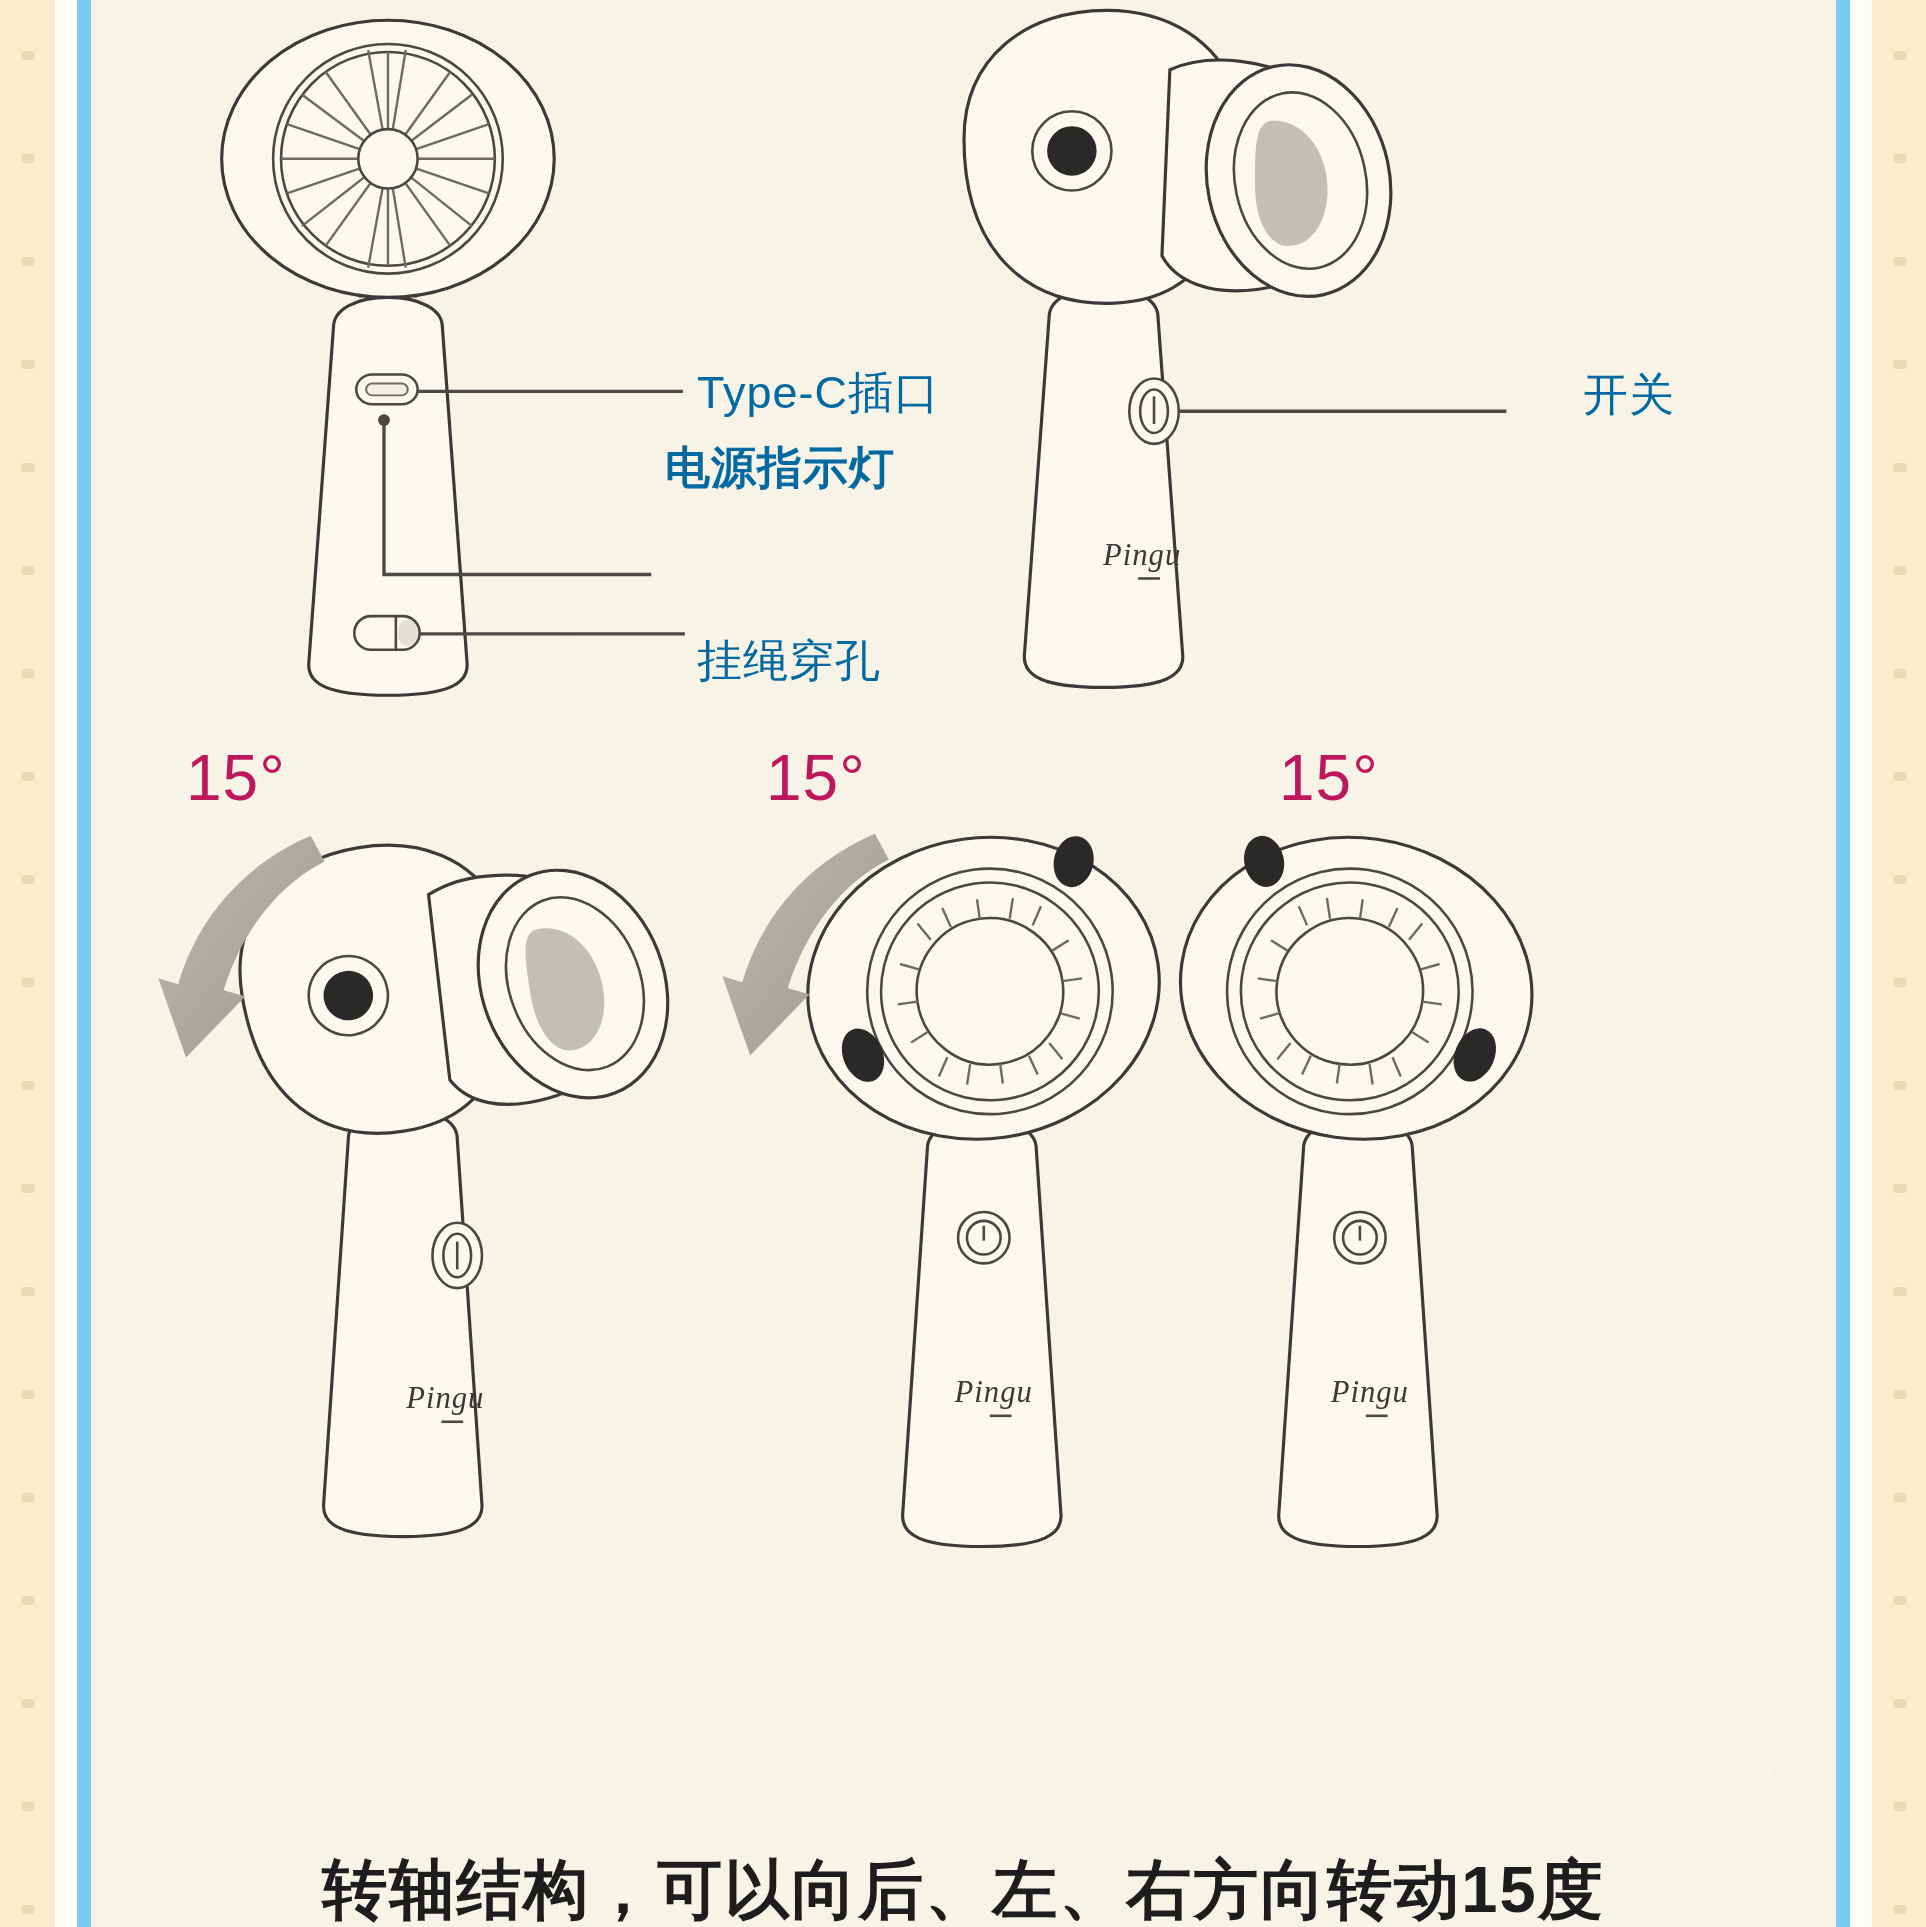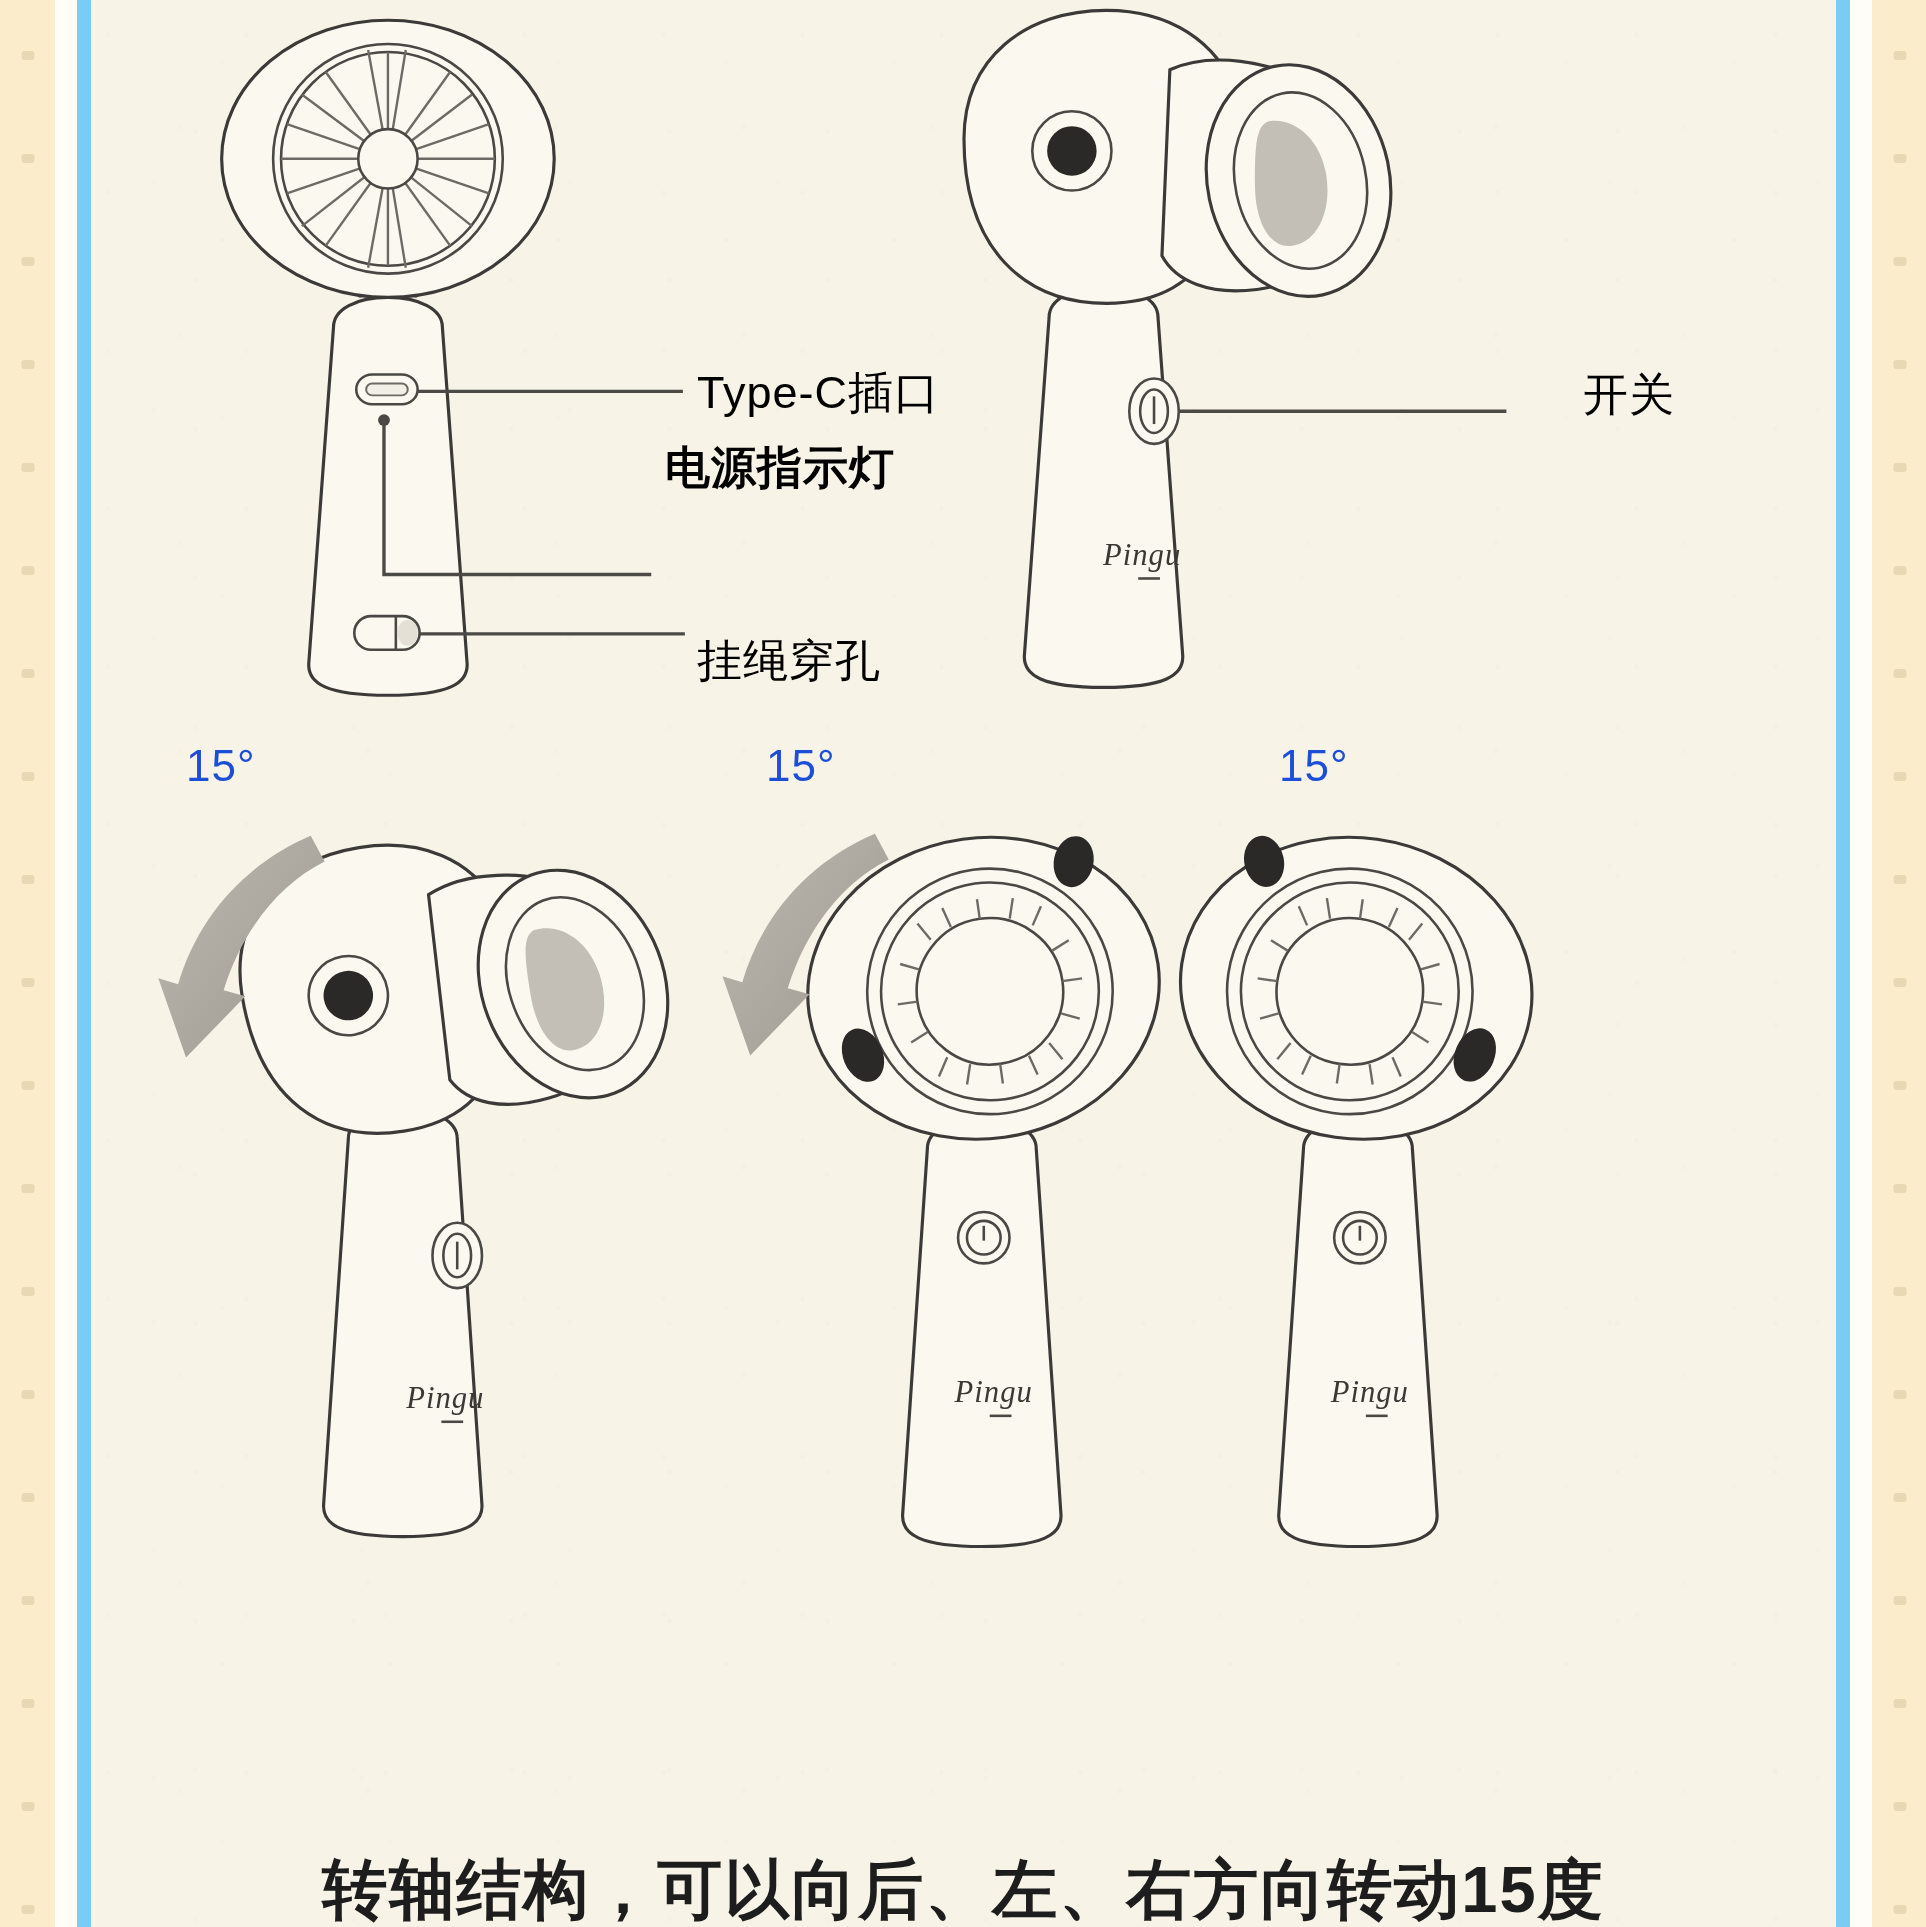--- a/index.html
+++ b/index.html
@@ -36,31 +36,31 @@
       radial-gradient(circle at 12% 22%, rgba(0,0,0,.012) 0 2px, transparent 3px),
       radial-gradient(circle at 47% 61%, rgba(0,0,0,.012) 0 2px, transparent 3px),
       radial-gradient(circle at 78% 35%, rgba(0,0,0,.012) 0 2px, transparent 3px),
       radial-gradient(circle at 30% 80%, rgba(0,0,0,.010) 0 2px, transparent 3px),
       radial-gradient(circle at 66% 88%, rgba(0,0,0,.010) 0 2px, transparent 3px);
     background-size:139px 158px,188px 208px,168px 178px,208px 228px,158px 149px;
   }
   
   .lbl{
     position:absolute;
-    color:#000000;
+    color:#0369a1;
     font-size:45px;
     letter-spacing:1px;
     white-space:nowrap;
     line-height:1.22;
   }
   .lbl.small{font-size:43px;}
   .deg{
     position:absolute;
-    color:#1d4ed8;
-    font-size:44px;
+    color:#be185d;
+    font-size:64px;
     font-weight:400;
     letter-spacing:1px;
   }
   #caption{
     position:absolute;
     left:0;right:0;
     bottom:-6px;
     text-align:center;
     color:#1d1d1d;
     font-size:65px;

